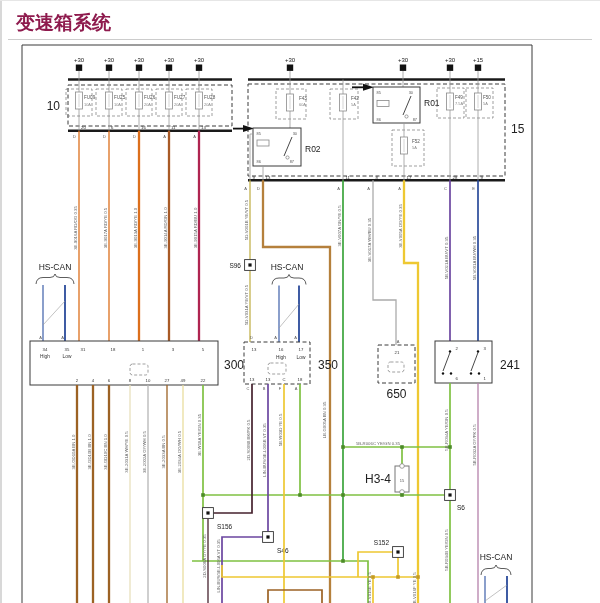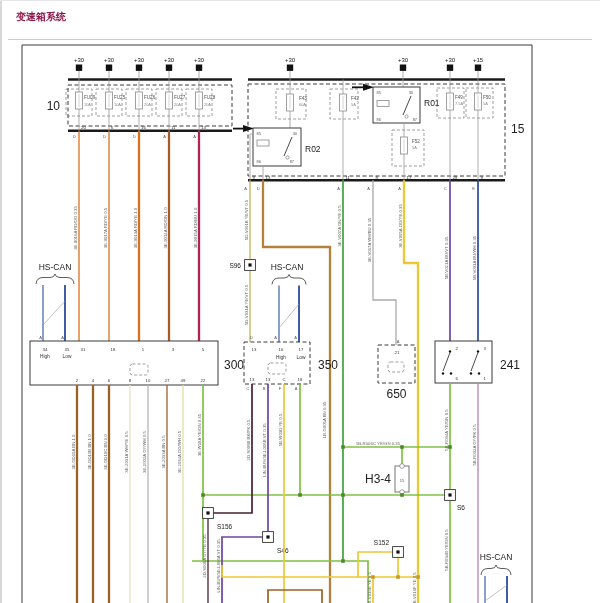--- a/index.html
+++ b/index.html
@@ -1,19 +1,19 @@
 <!DOCTYPE html>
 <html><head>
 <meta charset="utf-8">
 <style>
   html,body{margin:0;padding:0;background:#fff;}
   #page{position:relative;width:600px;height:603px;background:#fff;overflow:hidden;font-family:"Liberation Sans",sans-serif;}
   #edgeL{position:absolute;left:0;top:0;width:2px;height:603px;background:#d8d8d8;}
   #edgeT{position:absolute;left:0;top:0;width:600px;height:1px;background:#e6e6e6;}
-  #ttl{position:absolute;left:16px;top:10px;font-size:10px;font-weight:bold;color:#8E1A4D;}
+  #ttl{position:absolute;left:16px;top:10px;font-size:19px;font-weight:bold;color:#8E1A4D;}
   #ttl-line{position:absolute;left:8px;top:39px;width:584px;height:1px;background:#ccc;}
   svg{position:absolute;left:0;top:0;font-family:"Liberation Sans",sans-serif;}
   .bus{stroke:#1a1a1a;stroke-width:2.6;}
   .bx{stroke:#3a3a3a;fill:none;stroke-width:1;}
   .bxw{stroke:#3a3a3a;fill:#fff;stroke-width:1;}
   .dsh{stroke:#3a3a3a;fill:none;stroke-width:1;stroke-dasharray:4 2.5;}
   .cell{stroke:#777;fill:none;stroke-width:.7;stroke-dasharray:3 2;}
   .ln{stroke:#9a9a9a;stroke-width:.8;fill:none;}
   .fuse{fill:#fff;stroke:#8a8a8a;stroke-width:.8;}
   .fin{stroke:#aaa;stroke-width:.5;}

